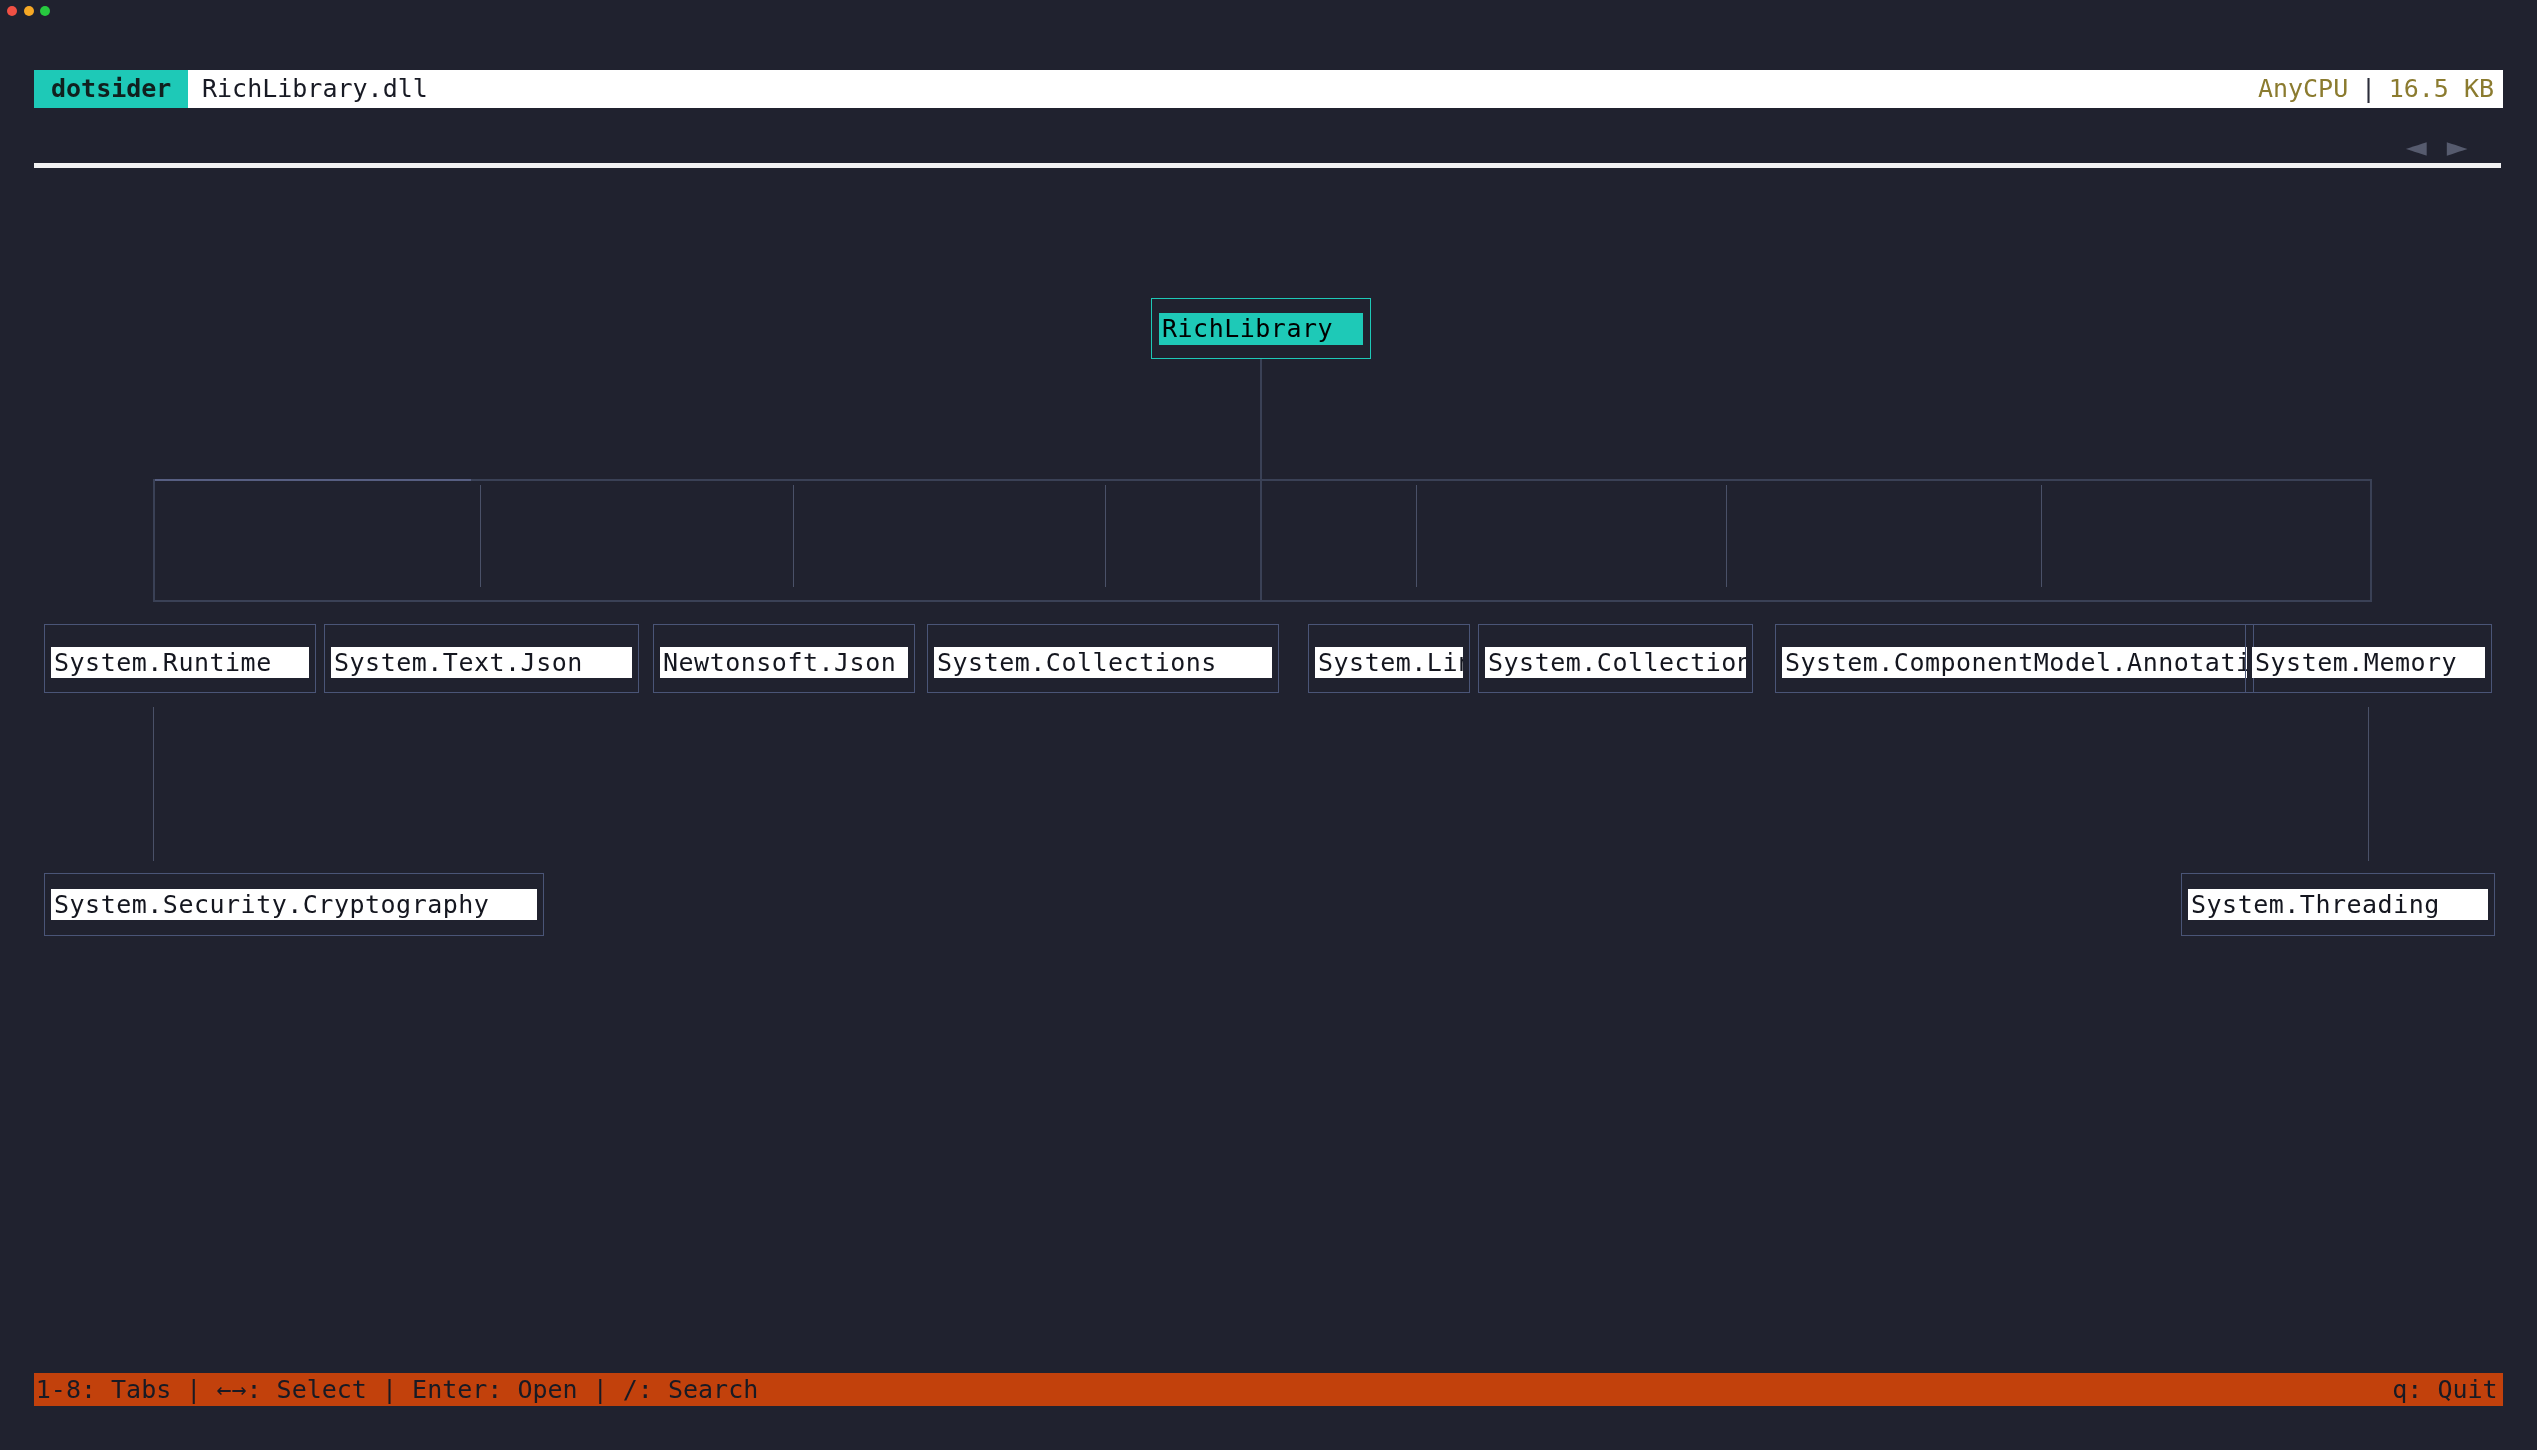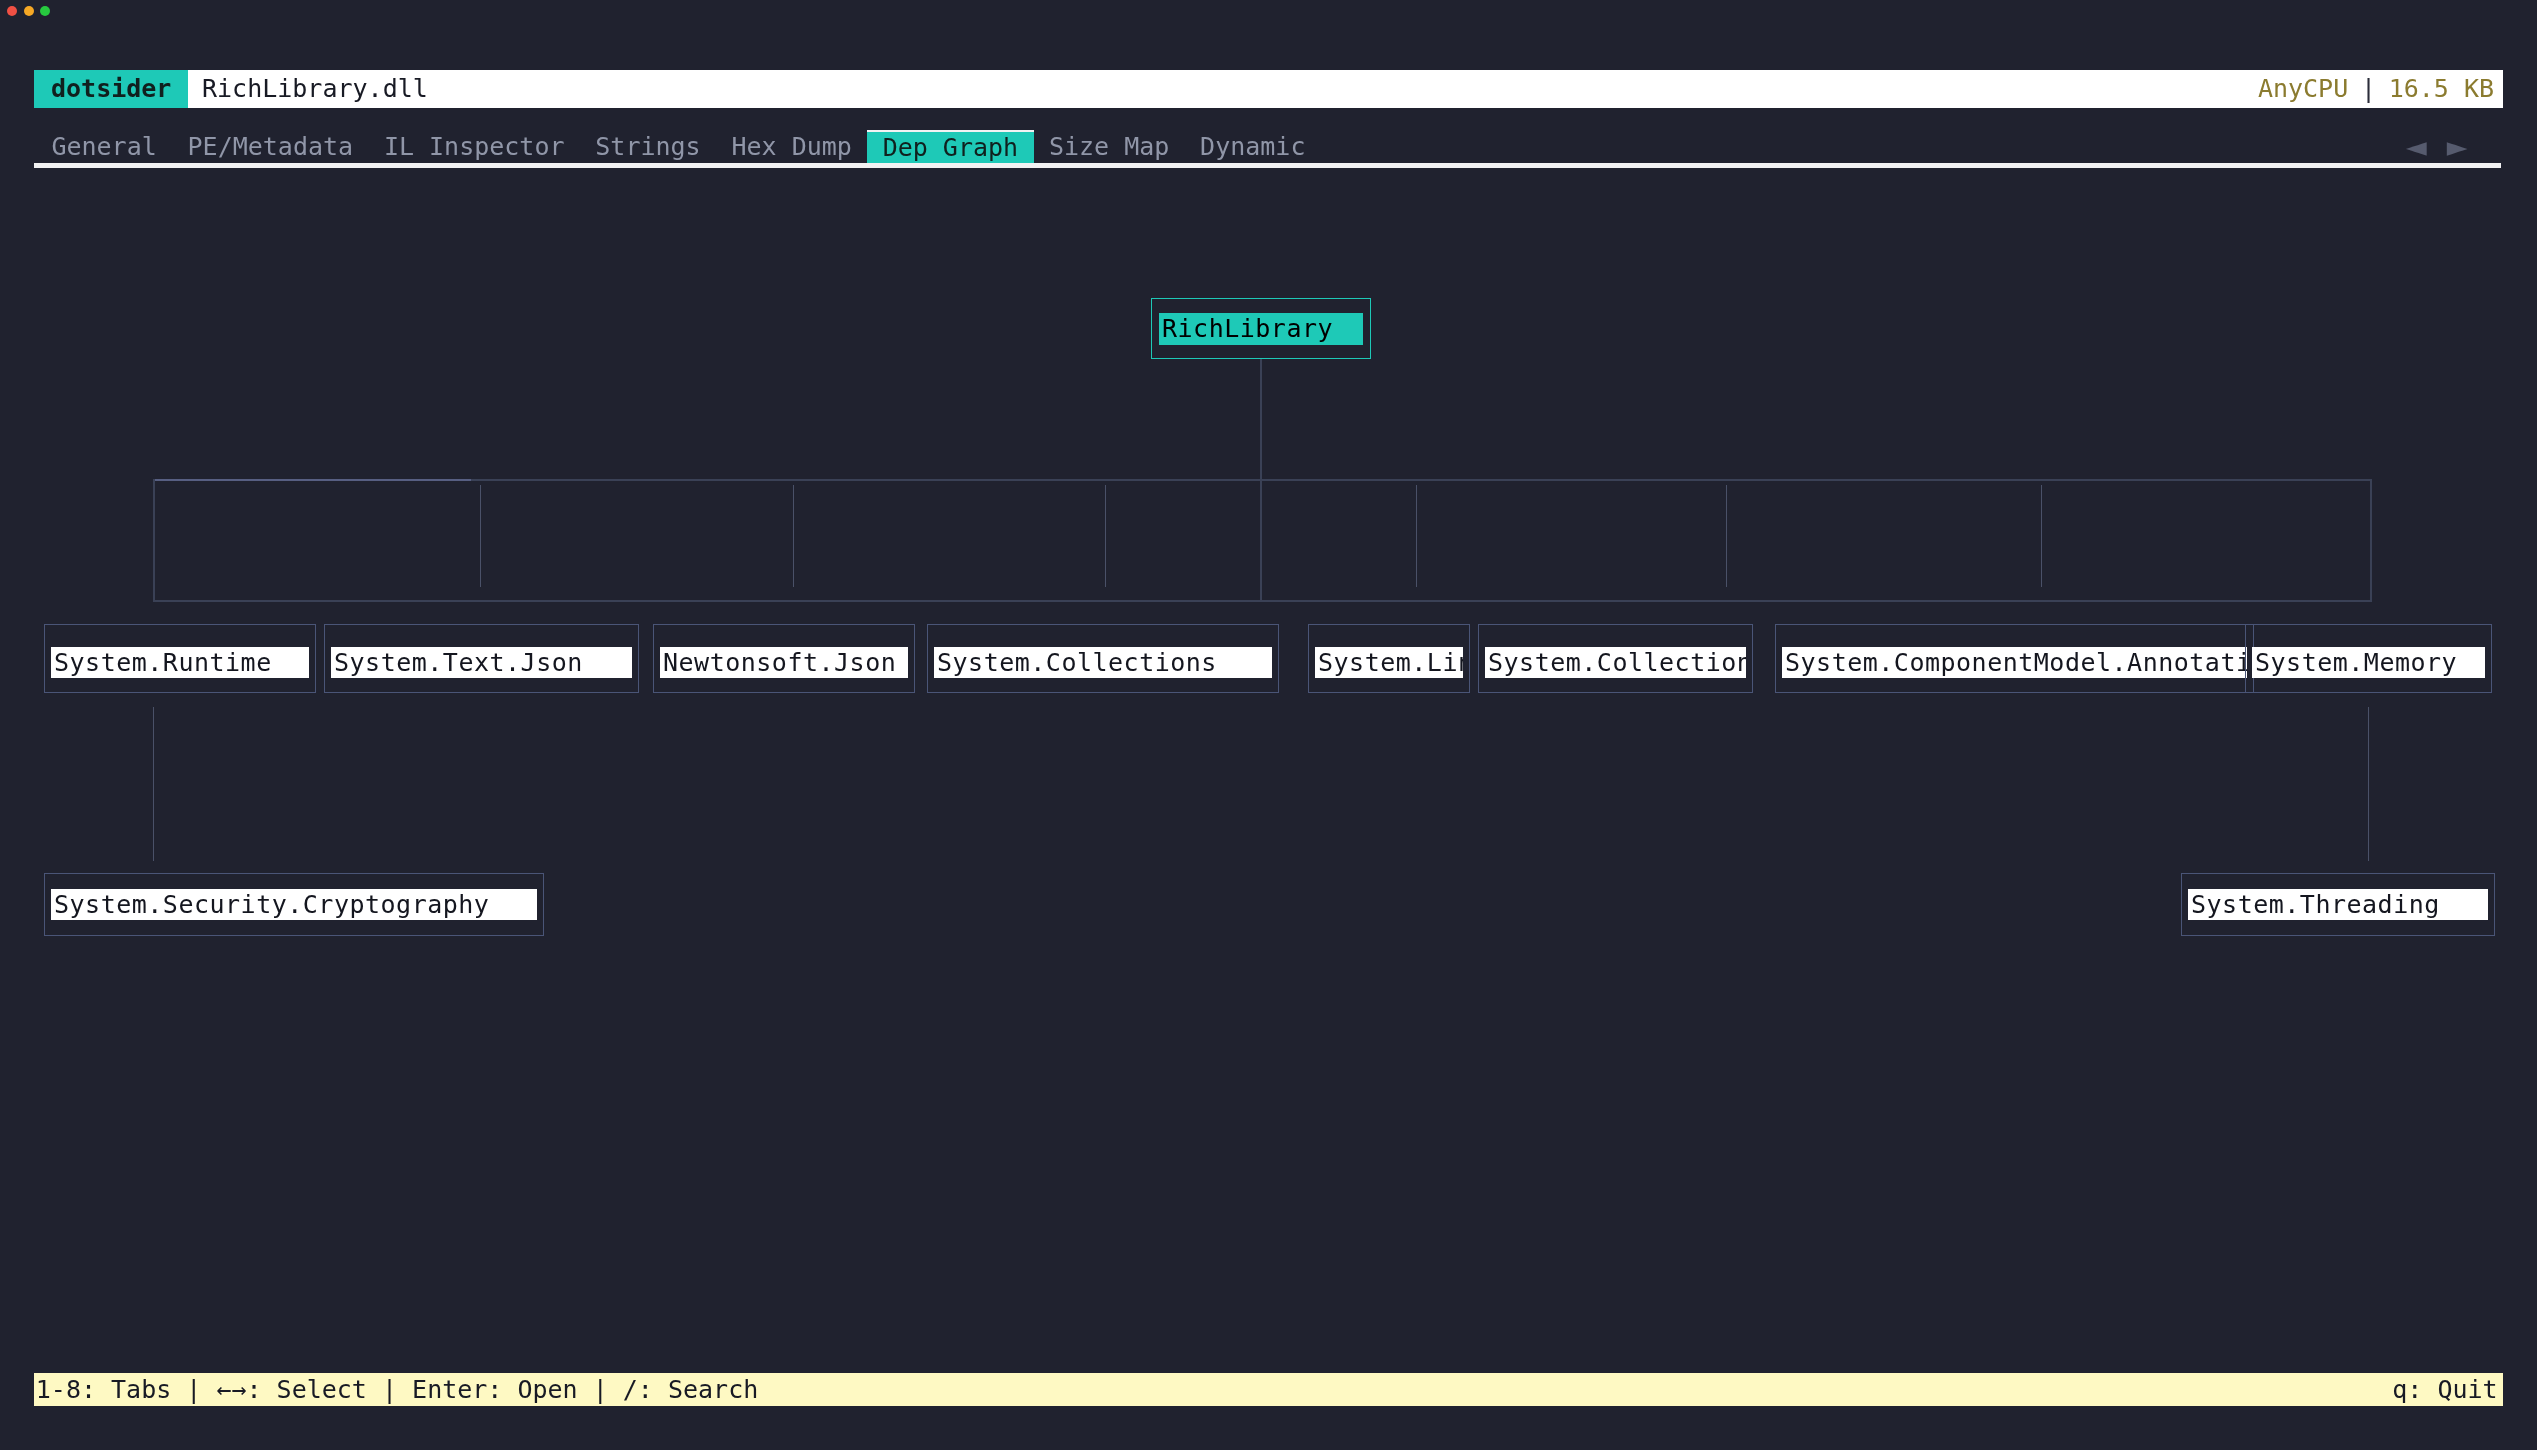--- a/index.html
+++ b/index.html
@@ -32,21 +32,21 @@
   .edge{position:absolute;background:#3a4156;}
   .edge.bright{background:#575f82;}
   .edge.faint{background:#4a5168;}
   .gnode{position:absolute;border:1.8px solid #4a5577;box-sizing:border-box;}
   .gnode .fill{position:absolute;left:6.3px;right:6.3px;top:22px;height:31px;background:#ffffff;
     color:#14161f;line-height:31px;padding-left:2.7px;overflow:hidden;white-space:pre;letter-spacing:0.5px;}
   .gnode.root{border-color:#1ec9b7;}
   .gnode.root .fill{left:7.3px;right:7.3px;top:13.6px;height:32px;background:#1ec9b7;color:#000000;}
   .gnode.row3 .fill{top:15.4px;}
   
-  .bottombar{position:absolute;left:34px;top:1373px;width:2469px;height:33px;background:#fef9c3;
+  .bottombar{position:absolute;left:34px;top:1373px;width:2469px;height:33px;background:#c2410c;
     color:#181a24;line-height:33px;display:flex;justify-content:space-between;white-space:pre;}
   .bottombar .bl{padding-left:1.8px;}
   .bottombar .br{padding-right:5.4px;}
 </style>
 </head>
 <body>
 
 <div id="screen">
 
   <div class="dots">
@@ -58,30 +58,20 @@
   <div class="titlebar">
     <span class="app-badge">dotsider</span>
     <span class="file-name">RichLibrary.dll</span>
     <span class="tb-right">
       <span>AnyCPU</span>
       <span class="tb-sep">|</span>
       <span>16.5 KB</span>
     </span>
   </div>
 
-  <div class="tabbar">
-    <span class="tab">General</span>
-    <span class="tab">PE/Metadata</span>
-    <span class="tab">IL Inspector</span>
-    <span class="tab">Strings</span>
-    <span class="tab">Hex Dump</span>
-    <span class="tab active">Dep Graph</span>
-    <span class="tab">Size Map</span>
-    <span class="tab">Dynamic</span>
-  </div>
   <div class="tab-arrows">
     <span>◄</span>
     <span>►</span>
   </div>
   <div class="tab-underline"></div>
 
 
   <div>
     <div class="edge" style="left:1260px;top:359px;width:1.8px;height:242px;"></div>
     <div class="edge" style="left:153px;top:479px;width:2219px;height:1.8px;"></div>

